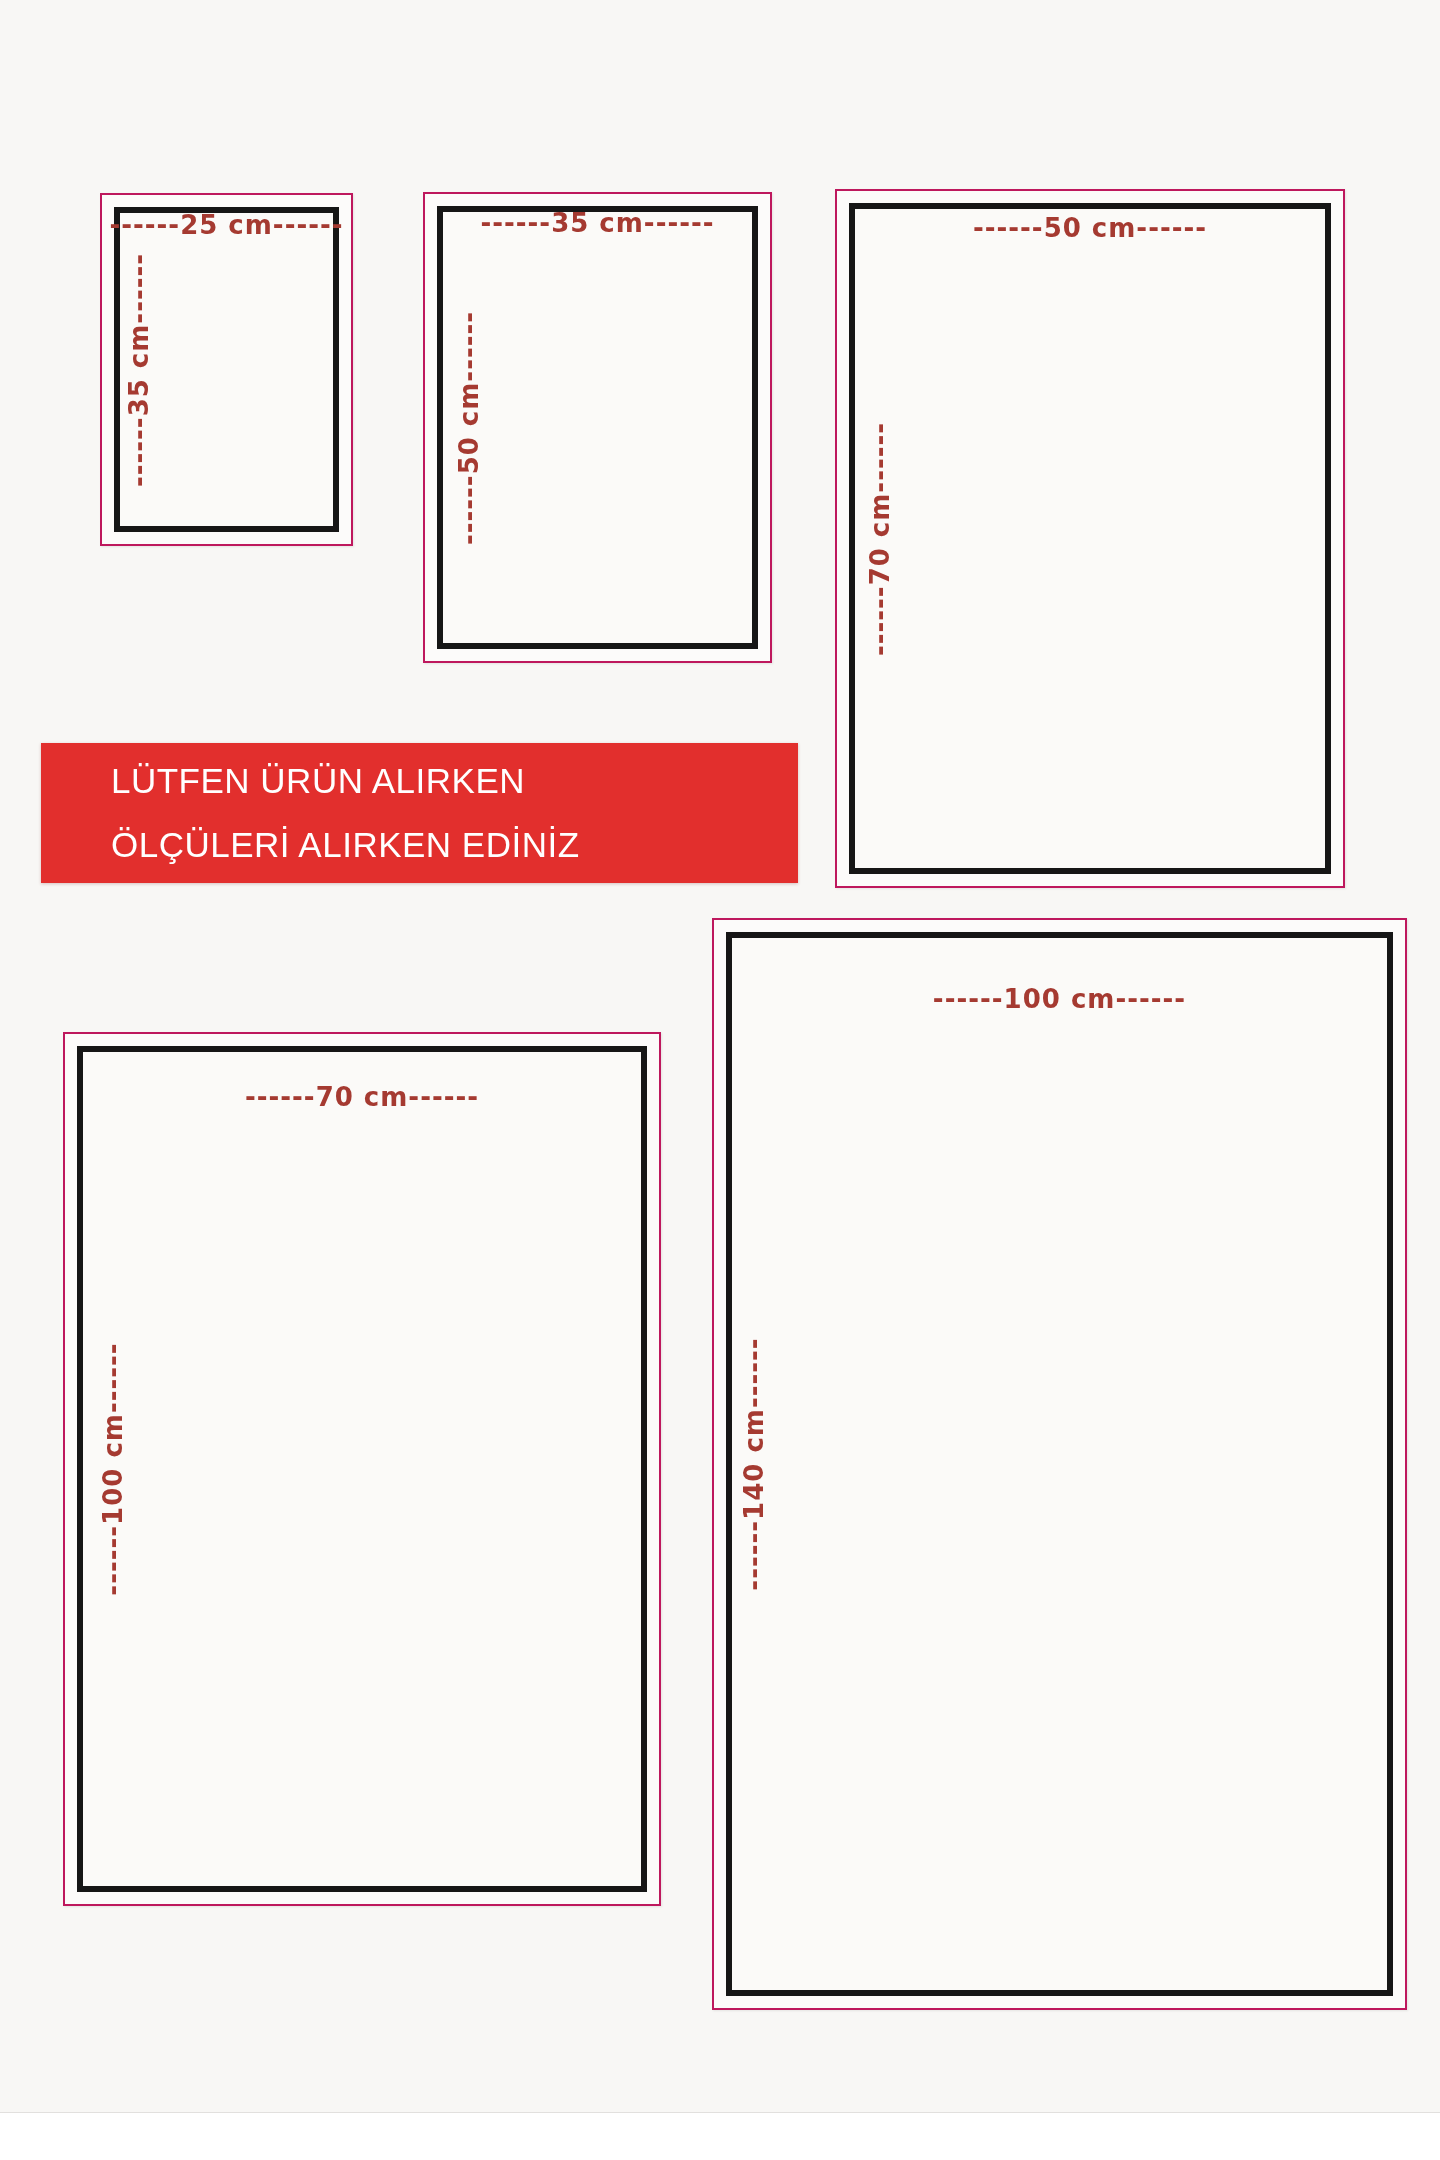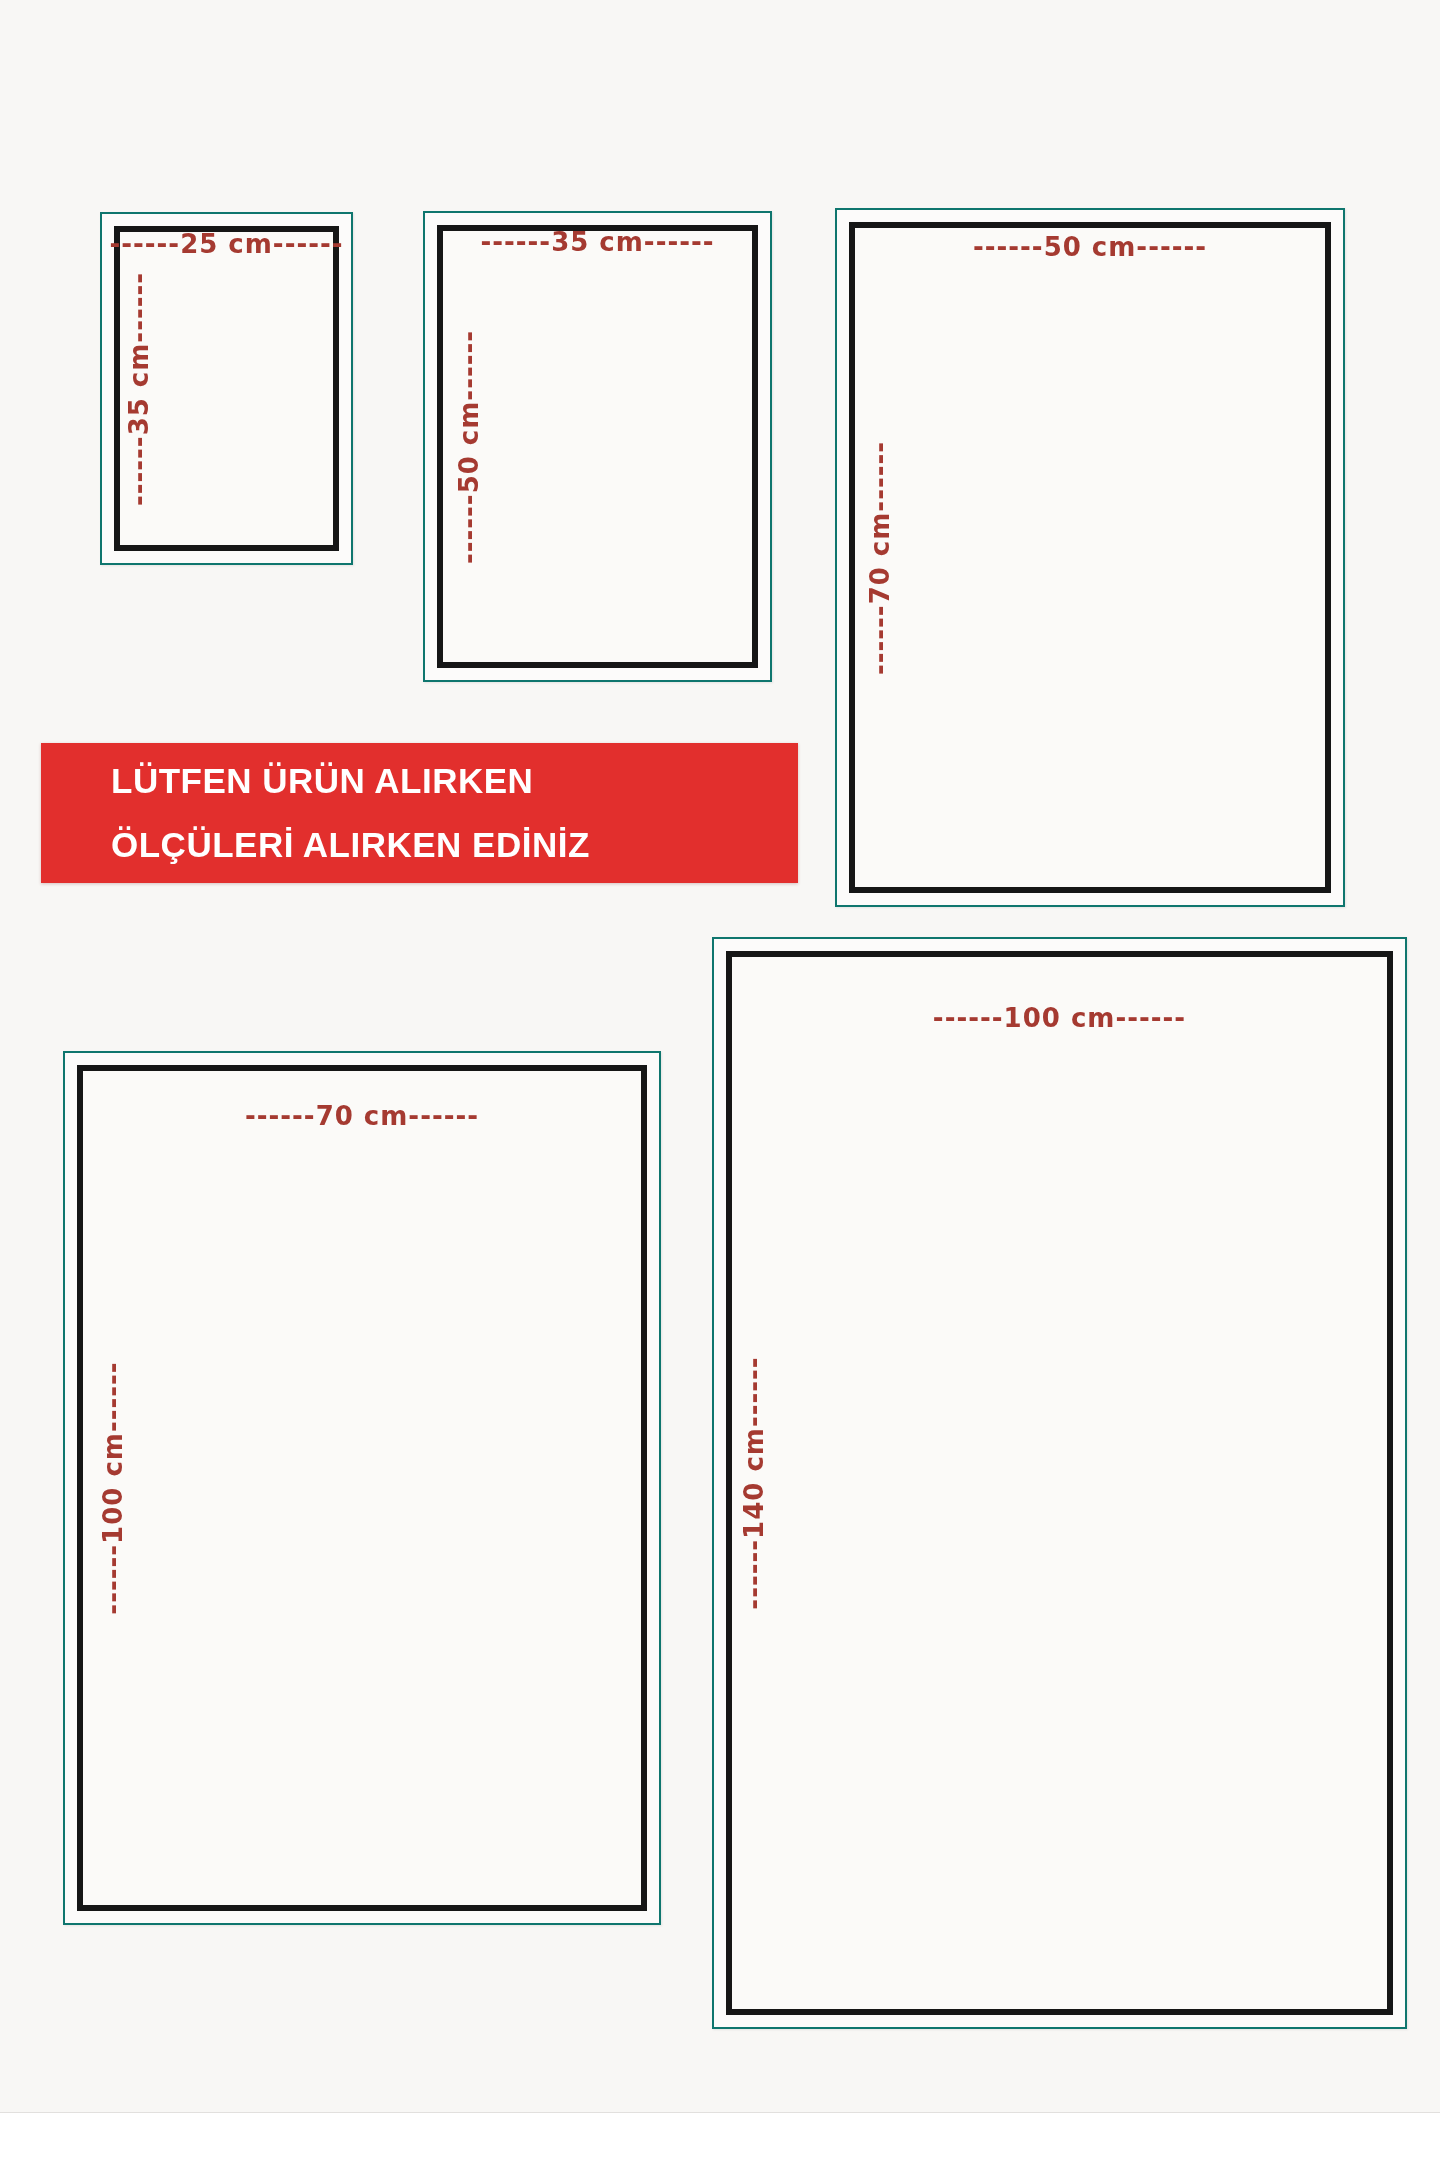--- a/index.html
+++ b/index.html
@@ -18,23 +18,22 @@
     left: 0; top: 2112px;
     width: 1440px; height: 48px;
     background: #ffffff;
     border-top: 1px solid #e2e0de;
   }
 
   
   .size-box {
     position: absolute;
     background: #fcfbfa;
-    border: 2px solid #0f766e;
+    border: 2px solid #be185d;
     box-shadow: 1px 1px 2px rgba(0,0,0,0.08);
-    margin-top: 19px;
   }
   .inner-frame {
     position: absolute;
     inset: 12px;
     border: 6px solid #161616;
     background: #fbfaf8;
   }
   .w-label {
     position: absolute;
     left: 50%;
@@ -72,21 +71,21 @@
     position: absolute;
     left: 41px; top: 743px;
     width: 757px; height: 140px;
     background: #e22f2d;
     color: #ffffff;
     display: flex;
     flex-direction: column;
     justify-content: center;
     padding-left: 70px;
     font-family: "Liberation Sans", sans-serif;
-    font-weight: bold;
+    font-weight: normal;
     font-size: 35px;
     line-height: 64px;
     letter-spacing: 0.5px;
     box-shadow: 0 1px 3px rgba(120,30,30,0.25);
   }
   .banner-line { white-space: nowrap; }
 </style>
 </head>
 <body>
 

